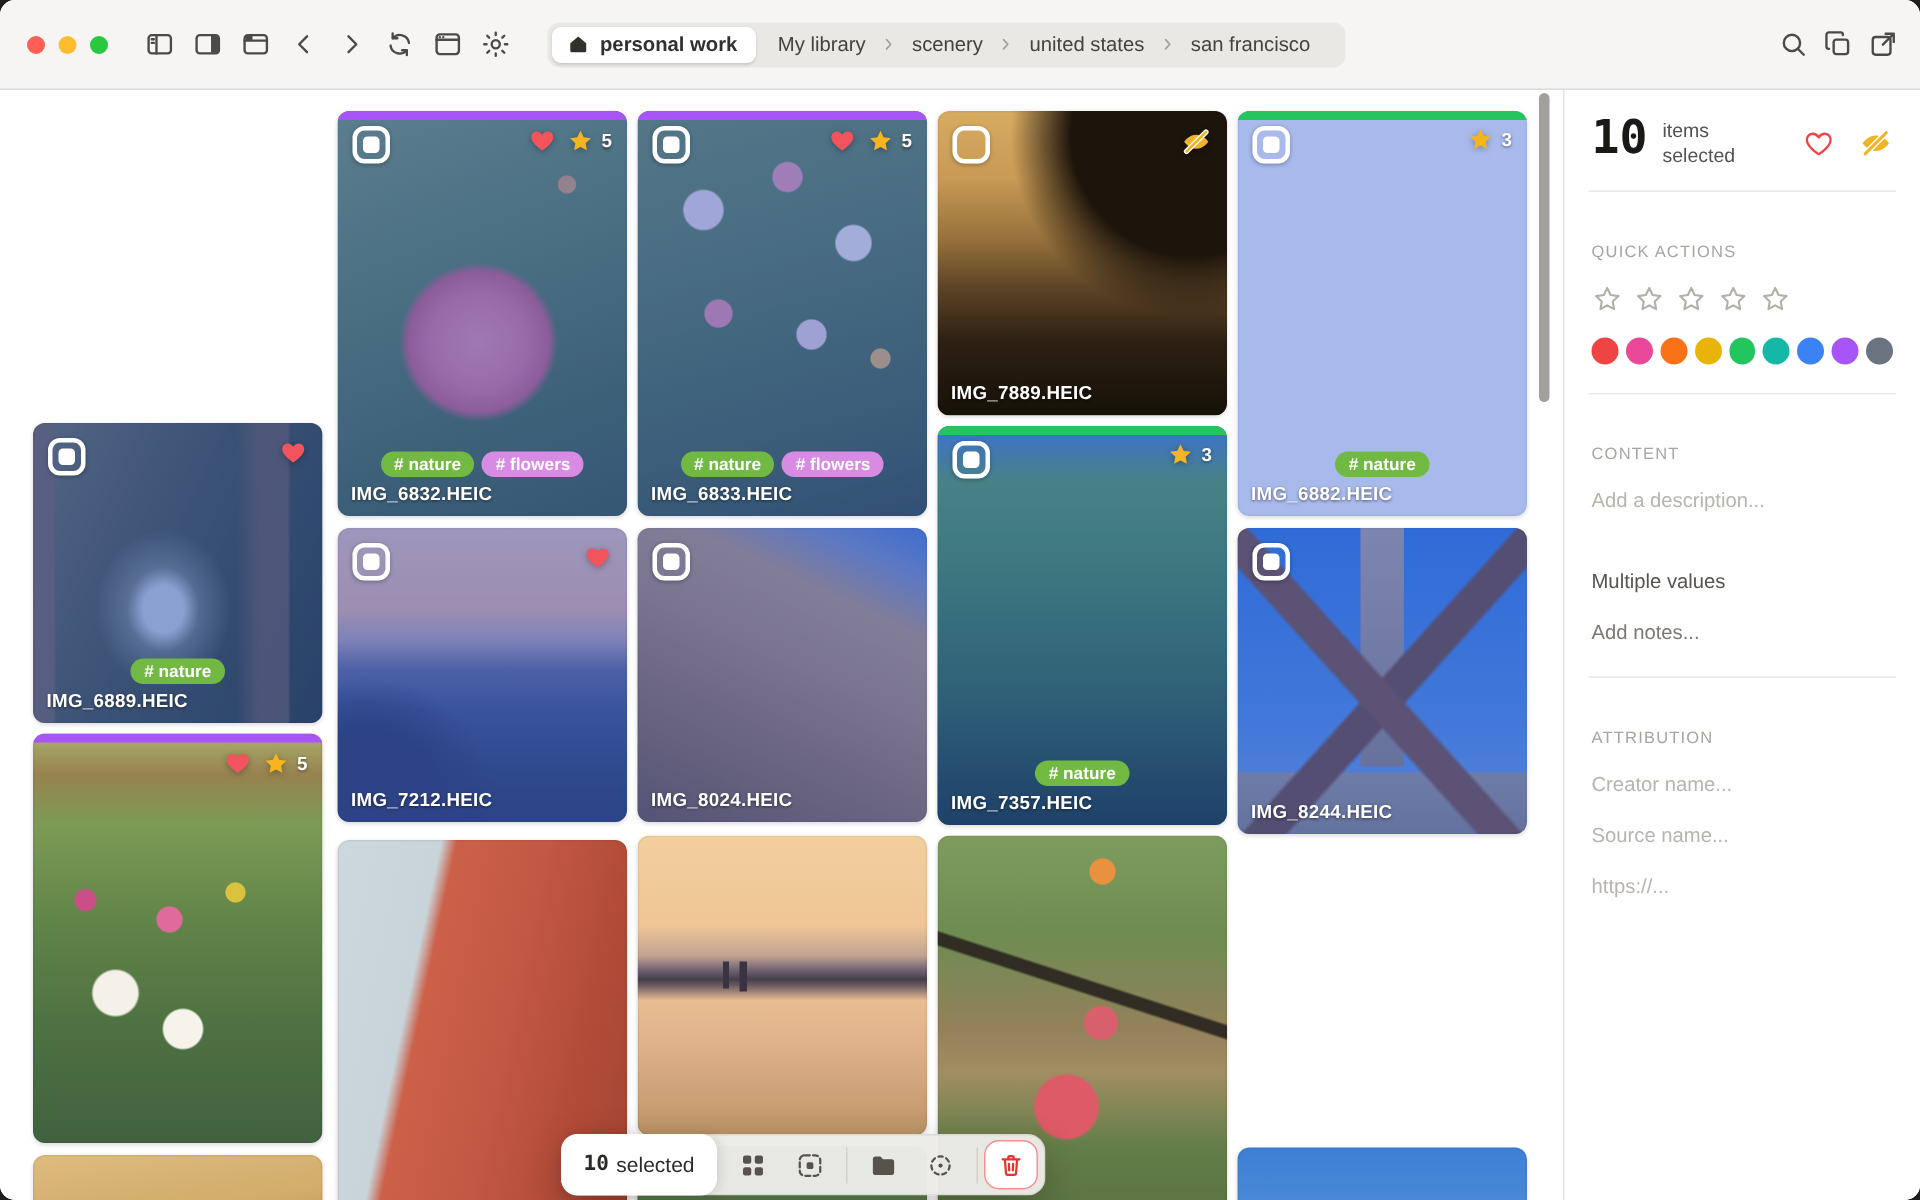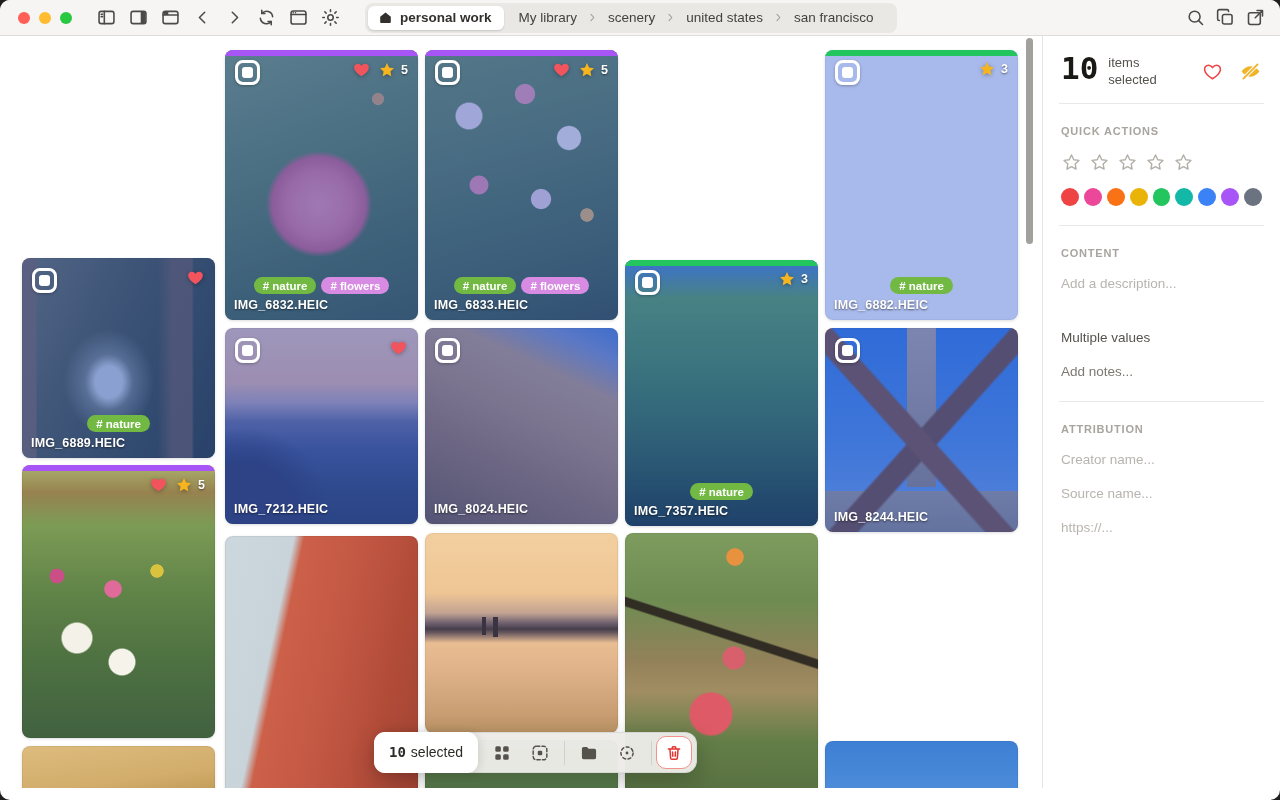--- a/index.html
+++ b/index.html
@@ -1,20 +1,20 @@
 <!DOCTYPE html>
 <html><head>
 <meta charset="utf-8">
 <style>
   * { margin:0; padding:0; box-sizing:border-box; }
   html,body { width:1280px; height:800px; background:#1e1e1e; font-family:"Liberation Sans","DejaVu Sans",sans-serif; }
   .window { position:relative; width:1280px; height:800px; border-radius:10px; overflow:hidden; background:#fff; }
 
   
-  .titlebar { height:36px; background:#f6f5f3; border-bottom:1px solid #dedcd9; display:flex; align-items:center; padding:0 14px; }
+  .titlebar { height:60px; background:#f6f5f3; border-bottom:1px solid #dedcd9; display:flex; align-items:center; padding:0 14px; }
   .lights { display:flex; gap:9px; margin-left:4px; }
   .light { width:12px; height:12px; border-radius:50%; }
   .tb-group { display:flex; align-items:center; gap:11px; }
   .tb-left { margin-left:24px; }
   .tb-right { margin-left:auto; gap:9px; }
   .tb-icon { width:21px; height:21px; color:#4a4a48; cursor:default; background:none; border:none; }
   .tb-icon svg { width:100%; height:100%; display:block; }
   .breadcrumb { margin-left:24px; display:flex; align-items:center; background:#e9e8e5; border-radius:8px; padding:3px; height:30px; width:532px; }
   .bc-root { display:flex; align-items:center; gap:7px; background:#fff; border-radius:6px; padding:3px 12px 3px 10px; height:24px; box-shadow:0 1px 2px rgba(0,0,0,0.14); font-size:13.5px; font-weight:600; color:#32302d; }
   .bc-root .home-ic { width:15px; height:15px; color:#32302d; }
@@ -88,21 +88,21 @@
   
   .sel-header { display:flex; align-items:flex-start; gap:10px; margin-top:2px; }
   .big-count { font-family:"DejaVu Sans Mono",monospace; font-size:31px; font-weight:bold; color:#1b1916; line-height:1.05; }
   .count-caption { font-size:13px; color:#55524d; line-height:1.3; padding-top:3px; }
   .hdr-icons { margin-left:auto; display:flex; align-items:center; gap:16px; padding-top:8px; }
   .hdr-icon { border:none; background:none; cursor:pointer; display:block; }
   .hdr-icon.heart { width:21px; height:21px; color:#ef4444; }
   .hdr-icon.eye { width:23px; height:23px; }
   .hdr-icon svg { width:100%; height:100%; display:block; }
   .divider { height:1px; background:#eae8e4; margin:14px -2px 0; }
-  .section-title { font-size:11px; font-weight:bold; letter-spacing:0.8px; color:#a8a49e; margin-top:21px; }
+  .section-title { font-size:11px; font-weight:normal; letter-spacing:0.8px; color:#a8a49e; margin-top:34px; }
   .stars-row { display:flex; gap:7px; margin-top:15px; }
   .star-o { width:21px; height:21px; color:#b3afa9; cursor:pointer; }
   .star-o svg { width:100%; height:100%; display:block; }
   .dots-row { display:flex; gap:5px; margin-top:15px; }
   .dot { width:18px; height:18px; border-radius:50%; border:none; cursor:pointer; }
   .placeholder { font-size:13.5px; color:#b8b4ae; margin-top:17px; }
   .value-dark { font-size:13.5px; color:#57534e; margin-top:39px; }
   .value-mid { font-size:13.5px; color:#7d7871; margin-top:19px; }
 </style>
 </head>
@@ -365,20 +365,35 @@
           </div>
         </div>
         <div class="tile art-palace-columns selected" style="left: 425px; top: 292px; width: 193px; height: 196px;">
           <div class="checkbox checked"></div>
           <div class="tile-bottom">
             <div class="fname">IMG_8024.HEIC</div>
           </div>
         </div>
         <div class="tile art-couple-sunset-beach" style="left: 425px; top: 497px; width: 193px; height: 200px;"></div>
         <div class="tile art-park-trees" style="left: 425px; top: 704px; width: 193px; height: 98px;"></div>
+        <div class="tile art-dark-coast-sunset" style="left: 625px; top: 14px; width: 193px; height: 203px;">
+          <div class="checkbox"></div>
+          <div class="badges">
+            <span class="badge eye">
+              <svg viewBox="0 0 24 24" fill="none" stroke="currentColor" stroke-width="1.8" stroke-linecap="round" stroke-linejoin="round">
+                <path d="M12 6.6c-5.7 0-9.2 5.4-9.2 5.4s3.5 5.4 9.2 5.4 9.2-5.4 9.2-5.4-3.5-5.4-9.2-5.4z" fill="#f0b429" stroke="none"></path>
+                <path d="M4.6 19.4L19.4 4.6" stroke="#ffffff" stroke-width="4"></path>
+                <path d="M4.6 19.4L19.4 4.6" stroke="#f0b429" stroke-width="2"></path>
+              </svg>
+            </span>
+          </div>
+          <div class="tile-bottom">
+            <div class="fname">IMG_7889.HEIC</div>
+          </div>
+        </div>
         <div class="tile art-forest-trees selected" style="left: 625px; top: 224px; width: 193px; height: 266px;">
           <div class="topbar" style="background: rgb(34, 197, 94);"></div>
           <div class="checkbox checked"></div>
           <div class="badges">
             <span class="badge star">
               <svg viewBox="0 0 24 24" fill="none" stroke="currentColor" stroke-width="1.8" stroke-linecap="round" stroke-linejoin="round">
                 <path d="M12 2.8l2.8 5.9 6.4.9-4.6 4.4 1.1 6.3L12 17.3l-5.7 3 1.1-6.3L2.8 9.6l6.4-.9z" fill="currentColor" stroke="none"></path>
               </svg>
             </span>
             <span class="star-count">3</span>

